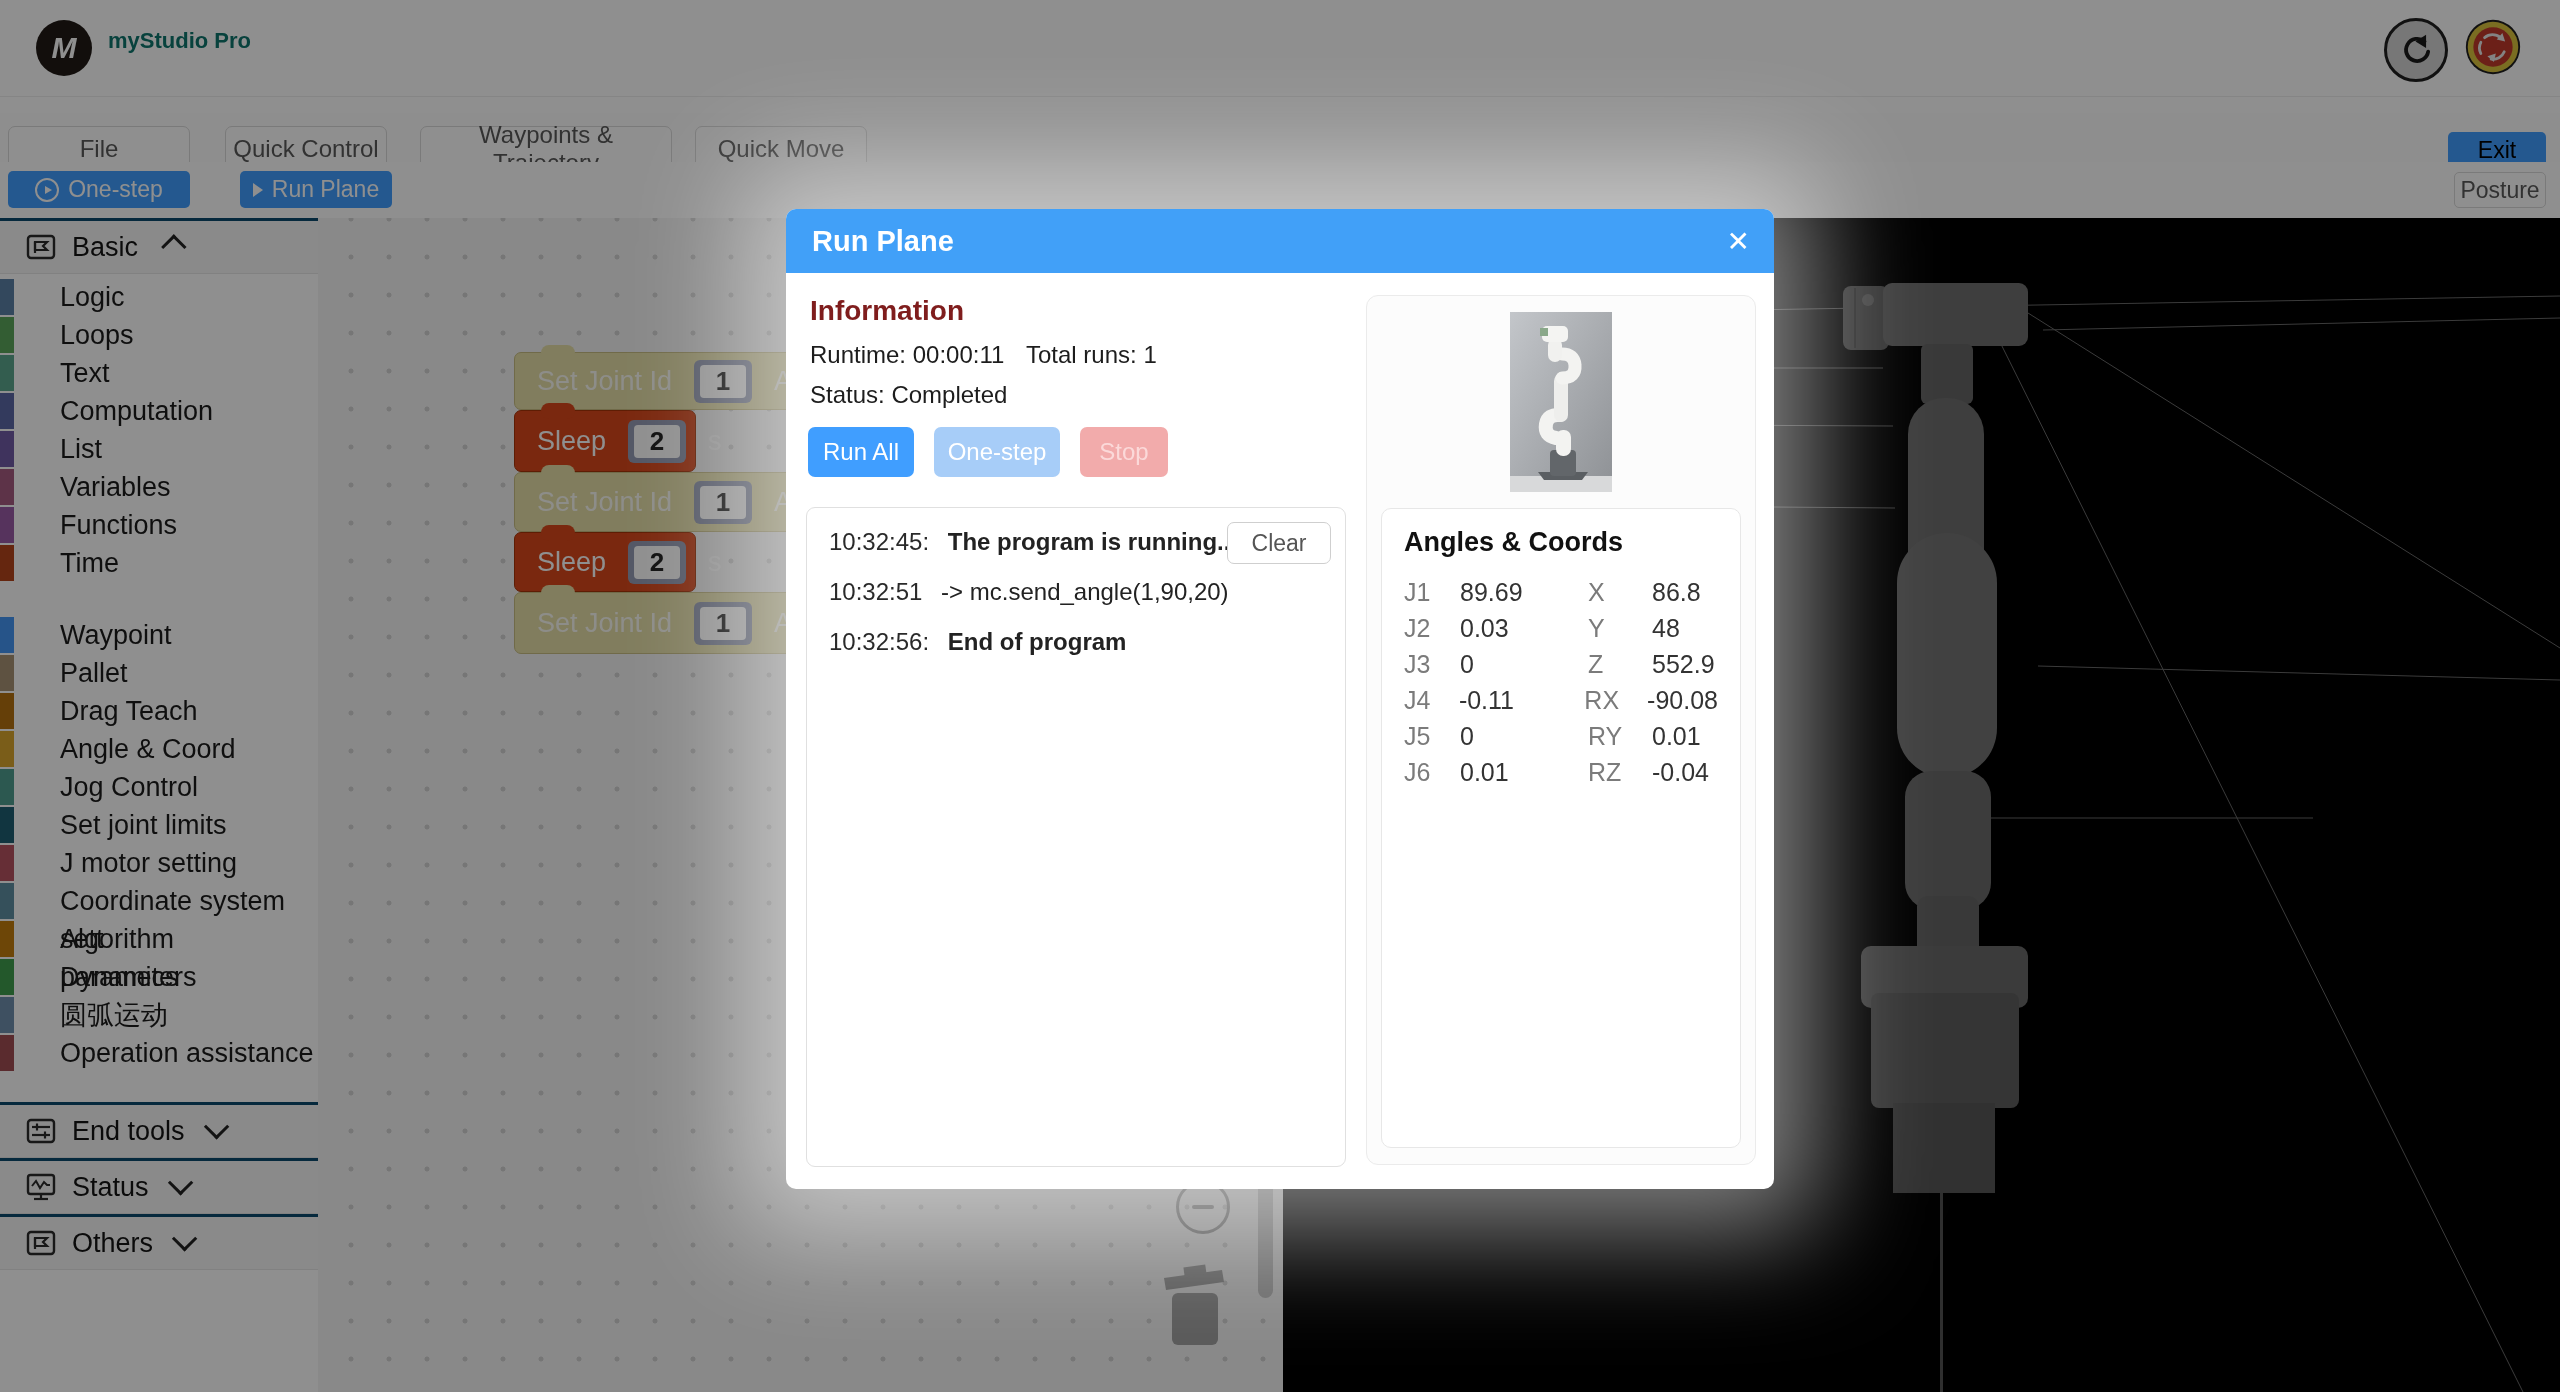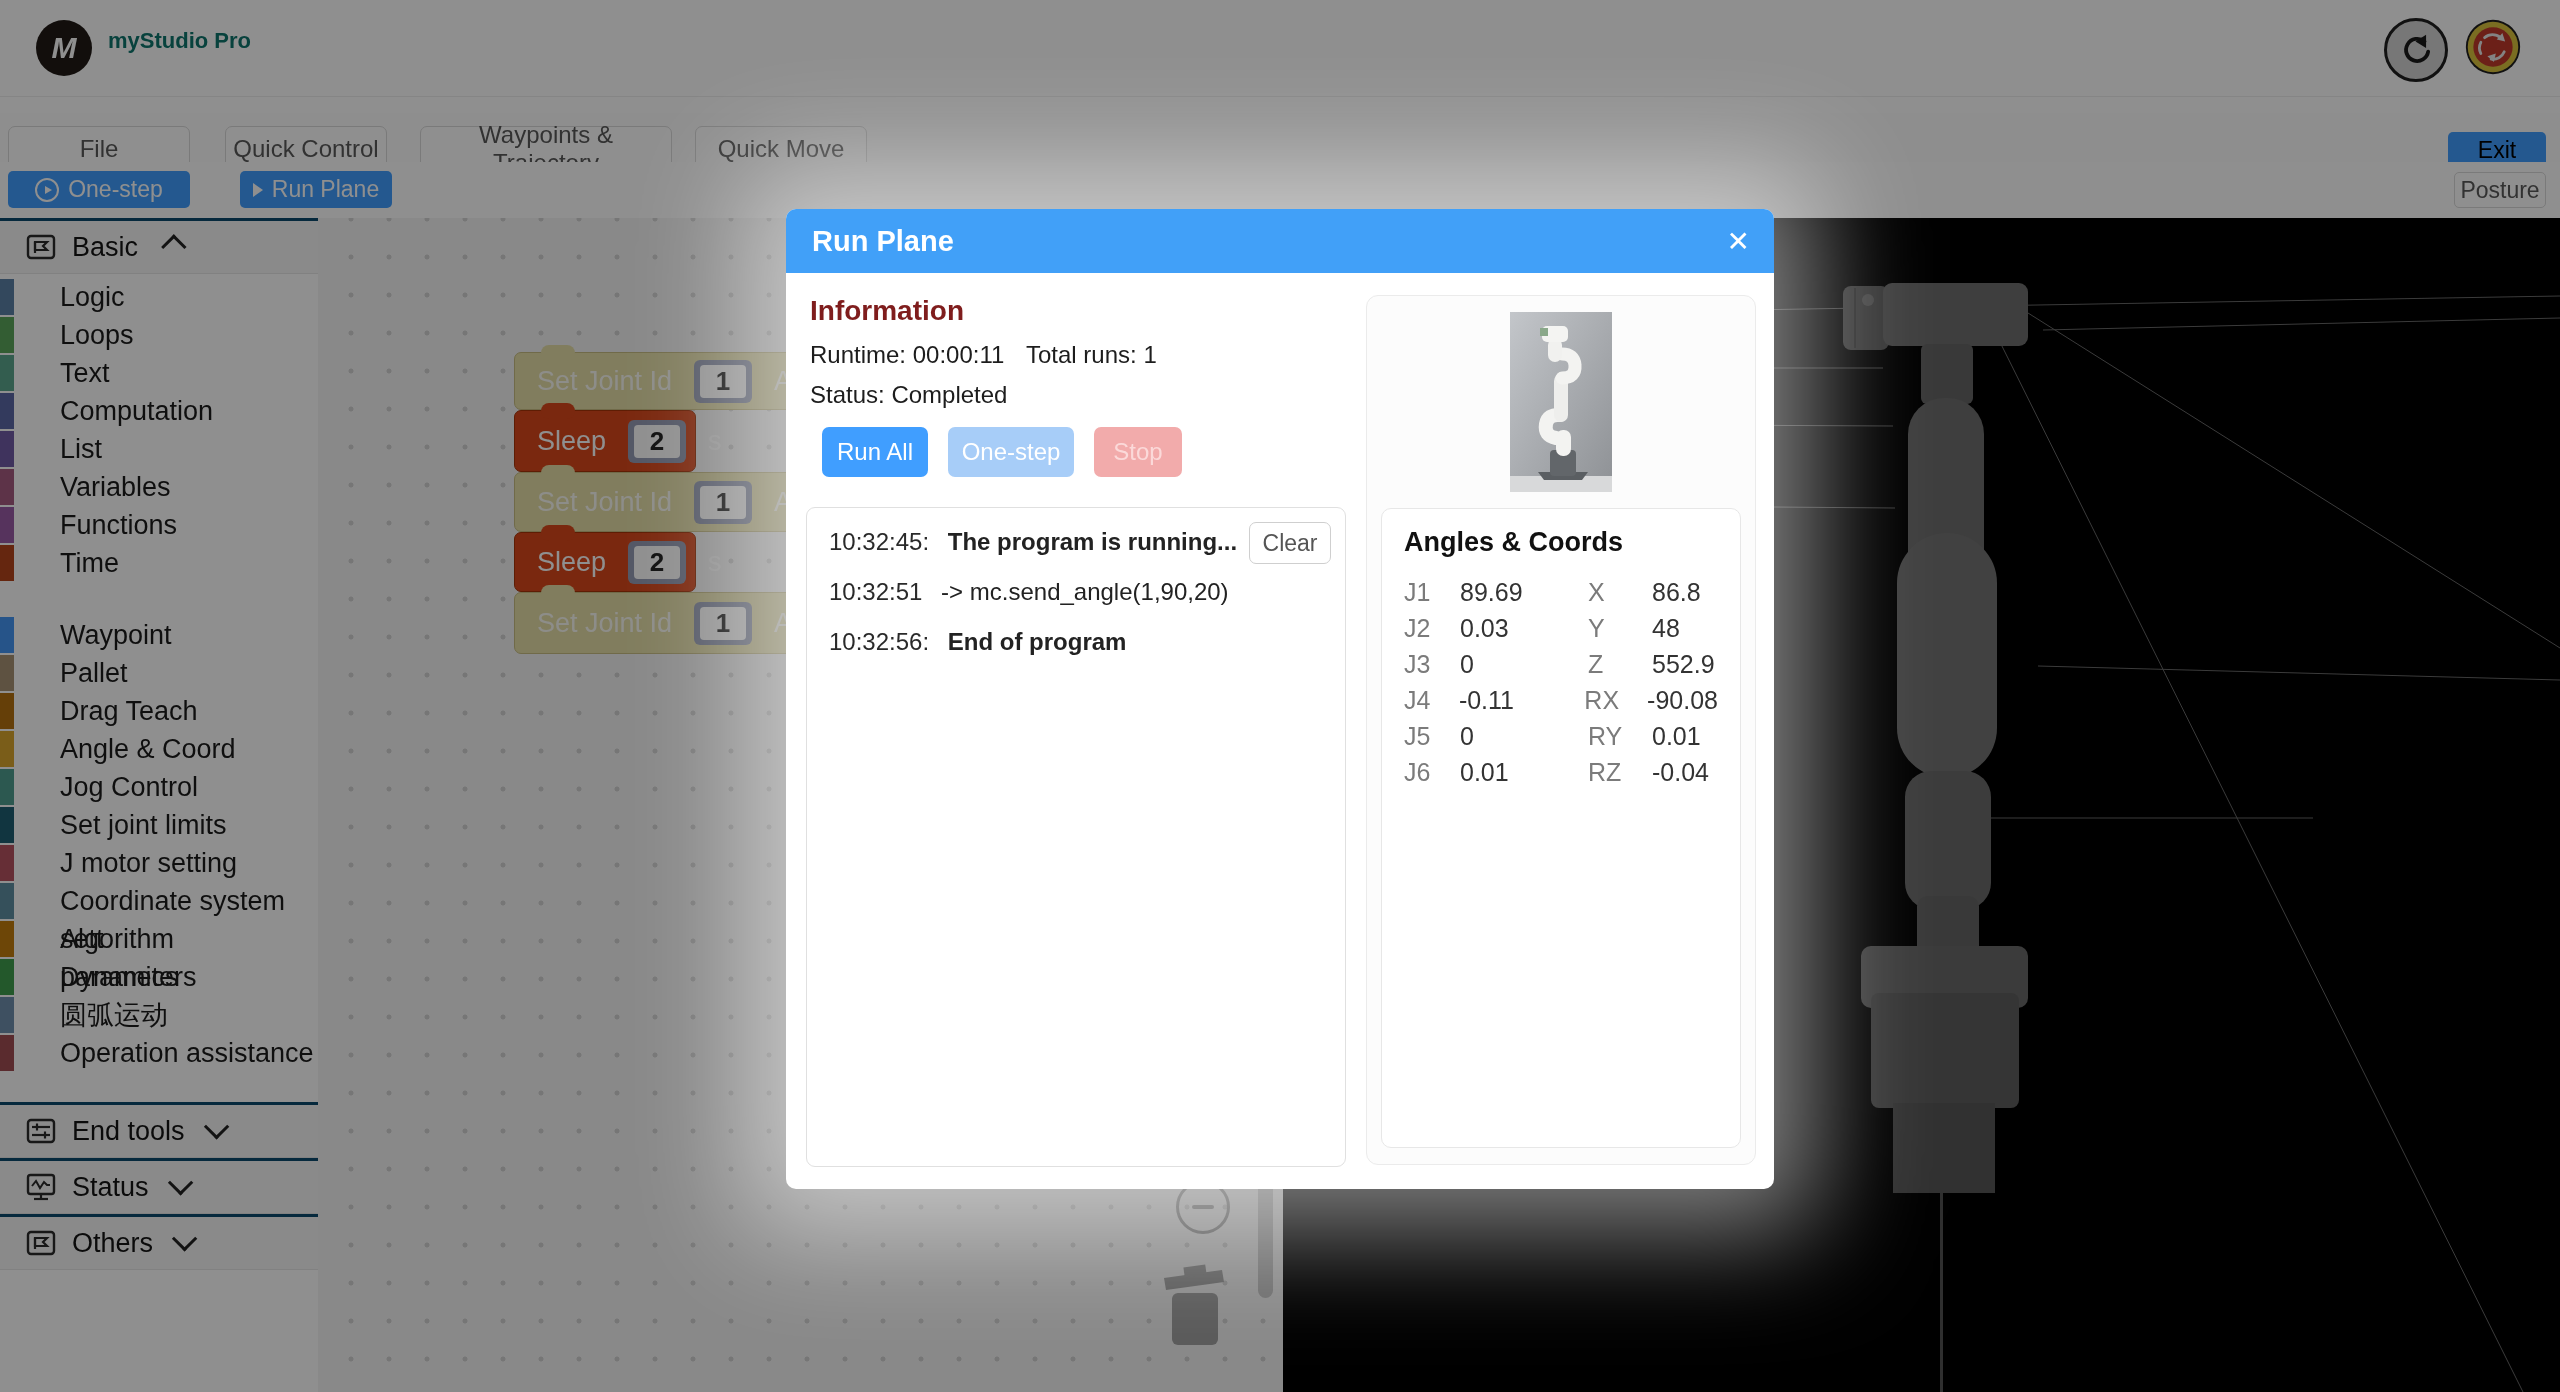--- a/index.html
+++ b/index.html
@@ -75,33 +75,33 @@
     box-shadow:0 0 110px 45px rgba(255,255,255,0.5);}
   .modal-hd{position:absolute;left:0;top:0;right:0;height:64px;background:#41a0f8;border-radius:10px 10px 0 0;
     display:flex;align-items:center;}
   .modal-title{color:#fff;font-size:29px;font-weight:700;margin-left:26px;}
   .modal-close{position:absolute;right:24px;top:0;height:64px;display:flex;align-items:center;color:#fff;font-size:28px;}
 
   .m-heading{position:absolute;left:24px;top:86px;font-size:28px;font-weight:700;color:#7f1d1d;}
   .m-line1{position:absolute;left:24px;top:132px;font-size:24px;color:#1d1d1d;display:flex;}
   .m-line1 .grp1{width:216px;}
   .m-line2{position:absolute;left:24px;top:172px;font-size:24px;color:#1d1d1d;}
-  .m-btns{position:absolute;left:22px;top:218px;display:flex;gap:20px;margin-left:14px;}
+  .m-btns{position:absolute;left:22px;top:218px;display:flex;gap:20px;}
   .m-btns button{height:50px;border:none;border-radius:7px;font-size:24px;font-family:"Liberation Sans",sans-serif;}
   .btn-runall{width:106px;background:#409EFF;color:#fff;}
   .btn-onestep{width:126px;background:#a7cdf8;color:#fff;}
   .btn-stop{width:88px;background:#f2abab;color:#fbd9d9;}
 
   .m-log{position:absolute;left:20px;top:298px;width:540px;bottom:22px;border:1px solid #e0e0e0;border-radius:9px;
     background:#fff;padding:20px 22px;box-sizing:border-box;}
   .log-row{font-size:24px;color:#222;margin-bottom:22px;}
   .log-row .t{color:#2a2a2a;}
   .log-row .msg{margin-left:12px;}
   .log-row .msg.bold{font-weight:700;}
-  .clear-btn{position:absolute;top:14px;right:14px;width:82px;height:42px;background:#fff;border:1px solid #cfcfcf;
+  .clear-btn{position:absolute;top:14px;right:14px;width:104px;height:42px;background:#fff;border:1px solid #cfcfcf;
     border-radius:7px;font-size:23px;color:#555;}
 
   .m-right{position:absolute;left:580px;top:86px;width:388px;bottom:24px;background:#fcfcfc;border:1px solid #ebebeb;border-radius:12px;}
   .photo{position:absolute;left:143px;top:16px;width:102px;height:180px;}
   .angles-card{position:absolute;left:14px;right:14px;top:212px;bottom:16px;background:#fff;border:1px solid #e7e7e7;
     border-radius:10px;padding:18px 22px;box-sizing:border-box;}
   .ang-title{font-size:27px;font-weight:700;color:#111;margin-bottom:16px;}
   .ang-row{display:flex;font-size:25px;line-height:36px;}
   .ang-row .aj{width:56px;color:#7b7b7b;} .ang-row .ajv{width:128px;color:#333;}
   .ang-row .ac{width:64px;color:#7b7b7b;} .ang-row .acv{flex:1;color:#333;}

